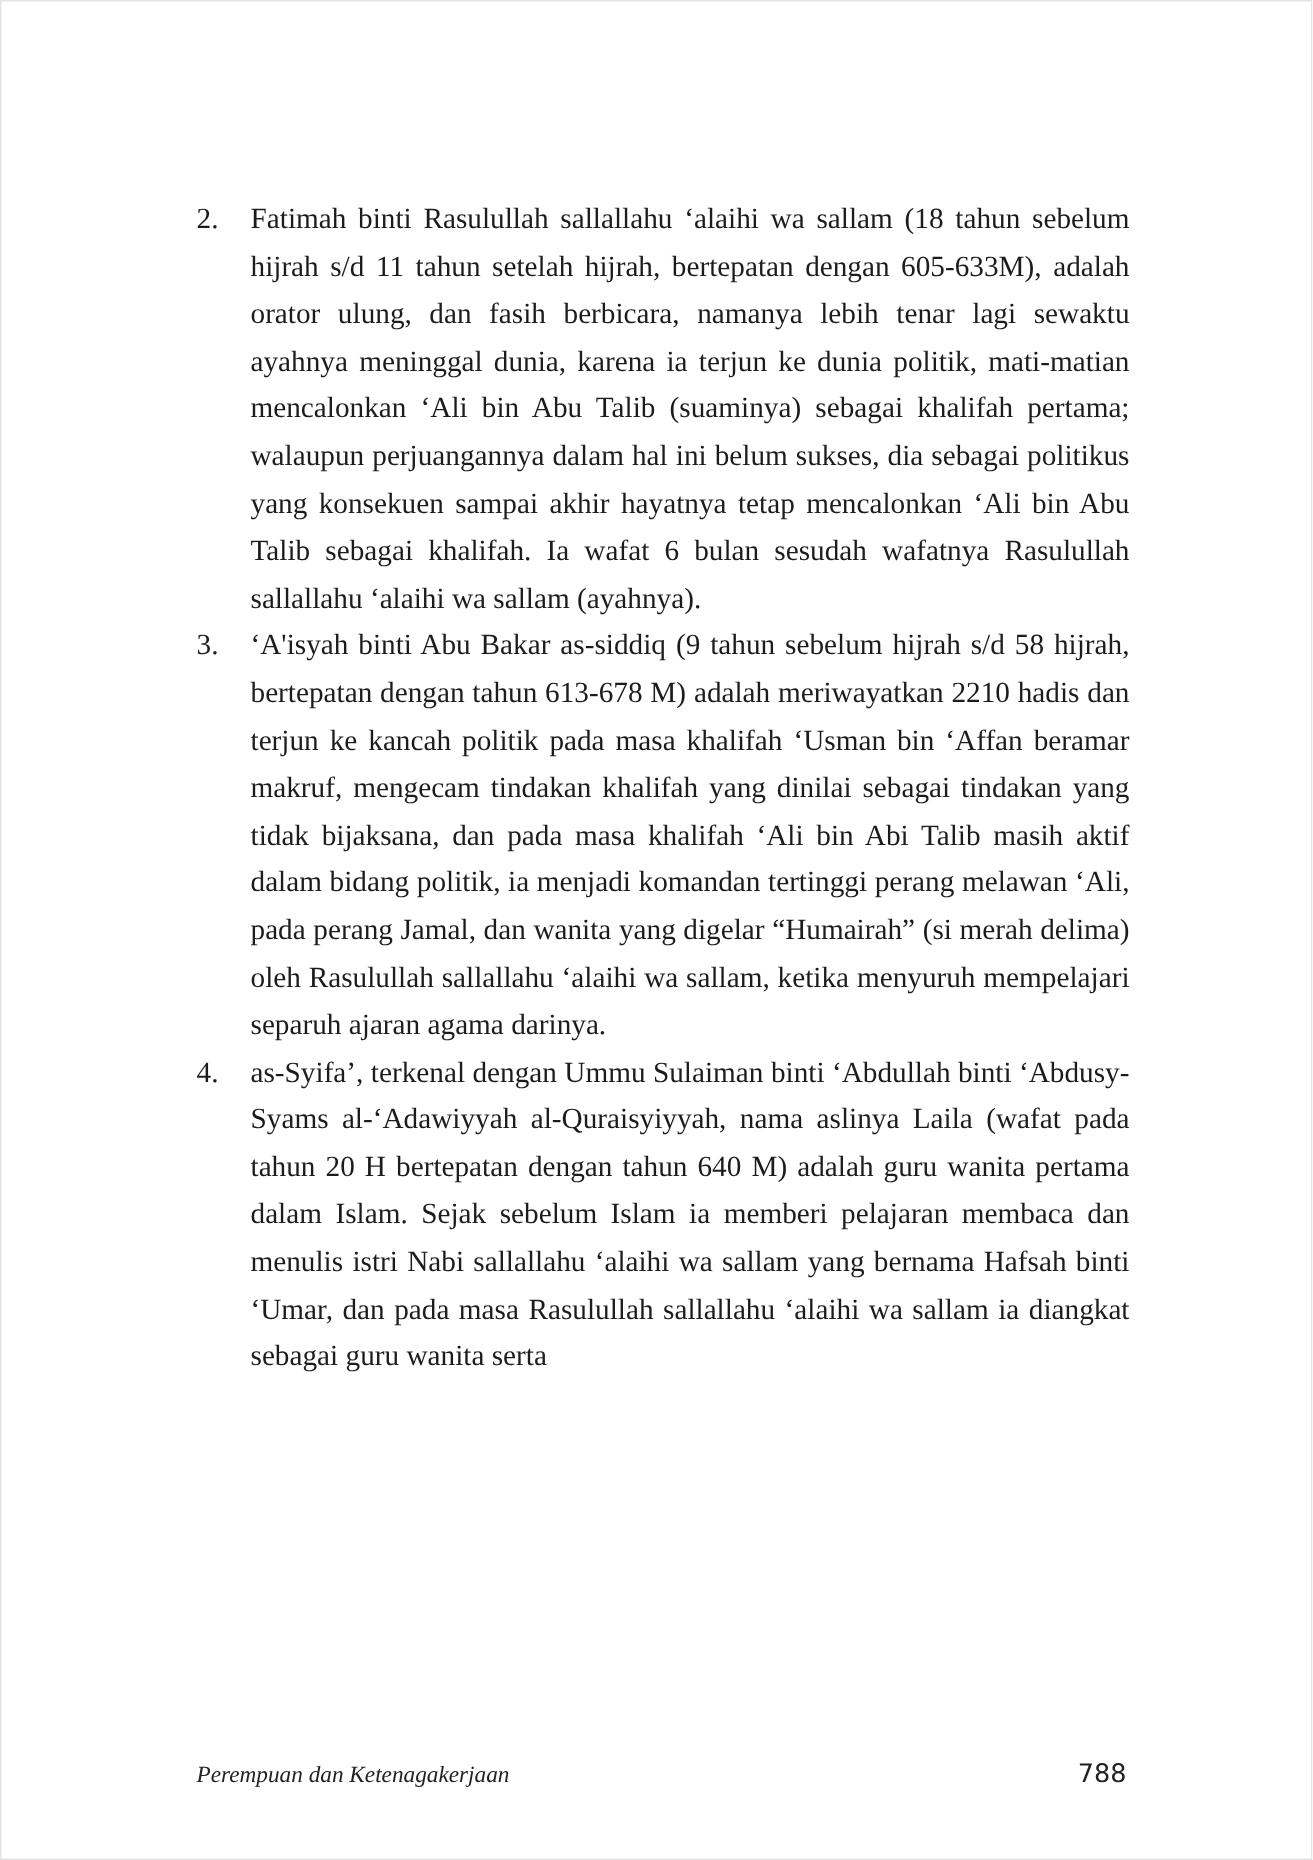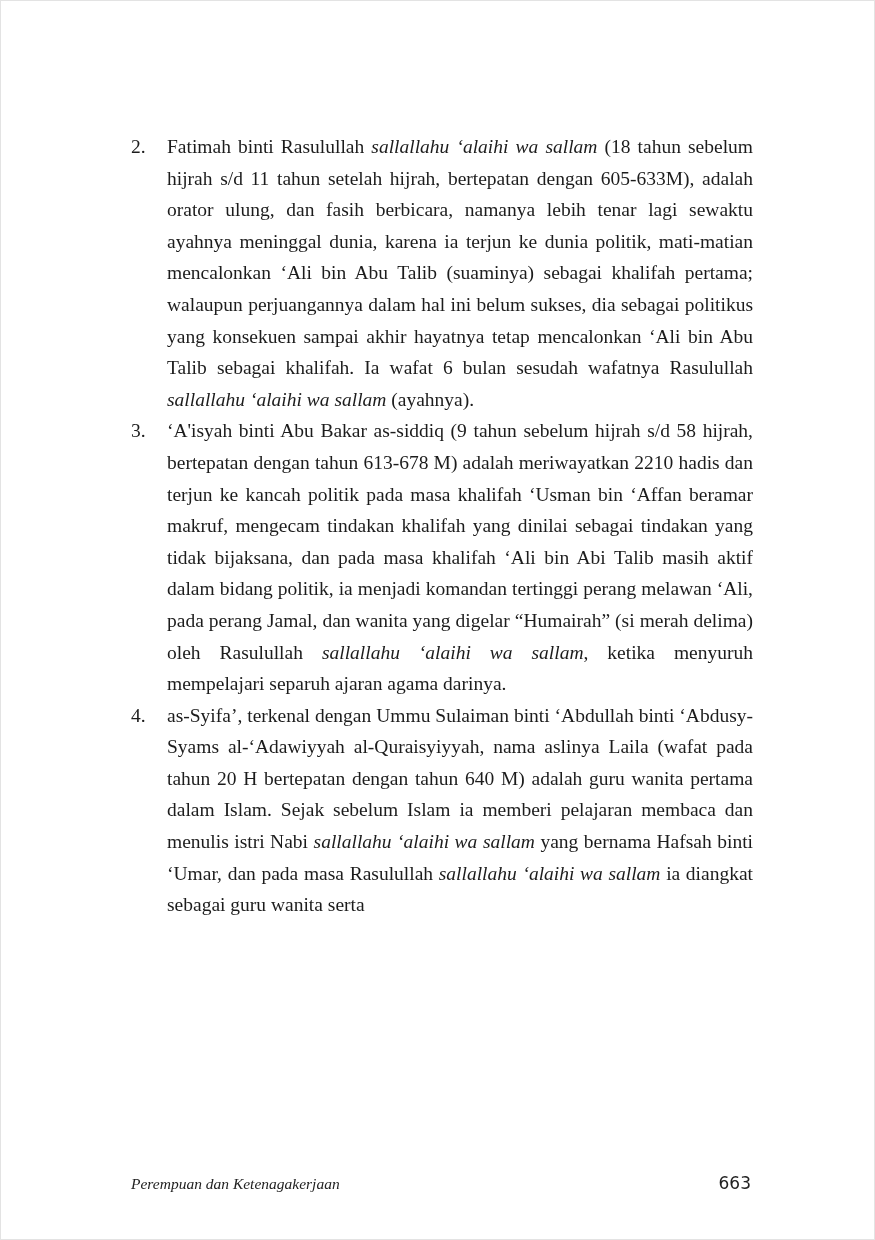--- a/index.html
+++ b/index.html
@@ -35,21 +35,20 @@
     text-align: left;
   }
   .item-text {
     flex: 1 1 auto;
     font-size: 19.5px;
     line-height: 31.6px;
     text-align: justify;
     text-justify: inter-word;
   }
   .item-text .italic {
-    font-style: italic;
   }
   .footer {
     position: absolute;
     left: 130px;
     right: 123px;
     top: 1172px;
     display: flex;
     justify-content: space-between;
     align-items: baseline;
   }
@@ -82,15 +81,15 @@
 
     <div class="list-item">
       <span class="item-number">4.</span>
       <div class="item-text"><span>as-Syifa’, terkenal dengan Ummu Sulaiman binti ‘Abdullah binti ‘Abdusy-Syams al-‘Adawiyyah al-Quraisyiyyah, nama aslinya Laila (wafat pada tahun 20 H bertepatan dengan tahun 640 M) adalah guru wanita pertama dalam Islam. Sejak sebelum Islam ia memberi pelajaran membaca dan menulis istri Nabi </span><span class="italic">sallallahu ‘alaihi wa sallam</span><span> yang bernama Hafsah binti ‘Umar, dan pada masa Rasulullah </span><span class="italic">sallallahu ‘alaihi wa sallam</span><span> ia diangkat sebagai guru wanita serta</span></div>
     </div>
 
   </div>
 
   <div class="footer">
     <span class="footer-title">Perempuan dan Ketenagakerjaan</span>
-    <span class="page-number">663</span>
+    <span class="page-number">788</span>
   </div>
 </div>
 
 </body></html>

